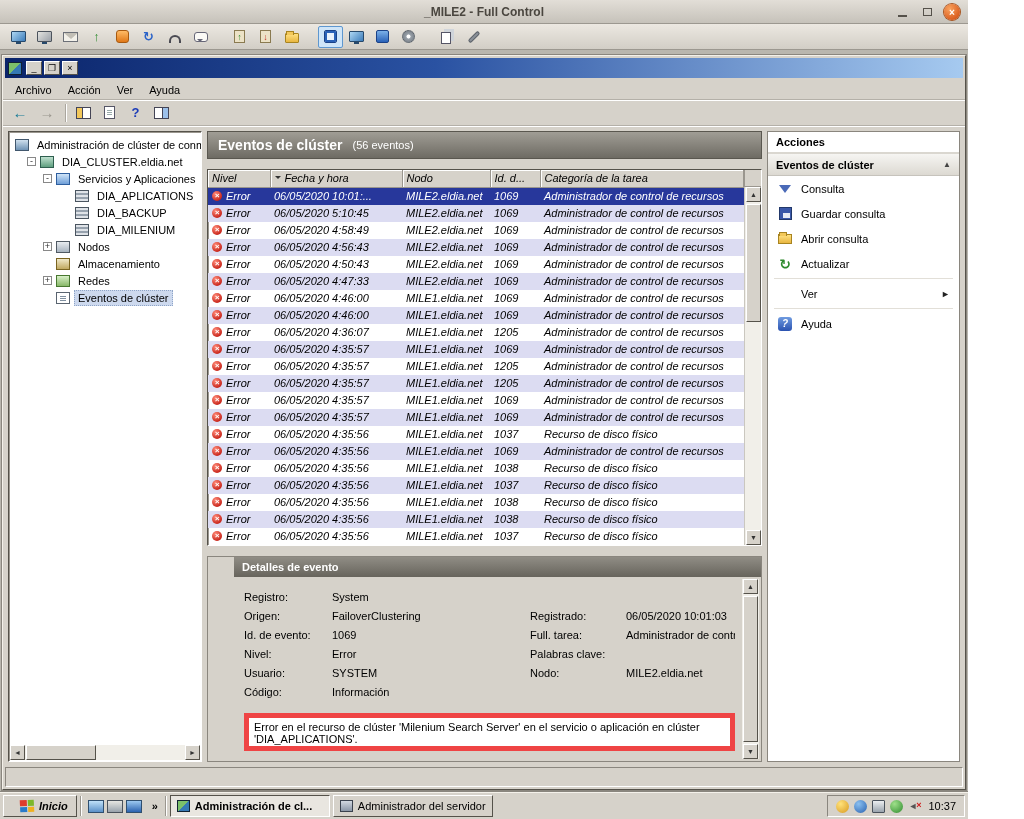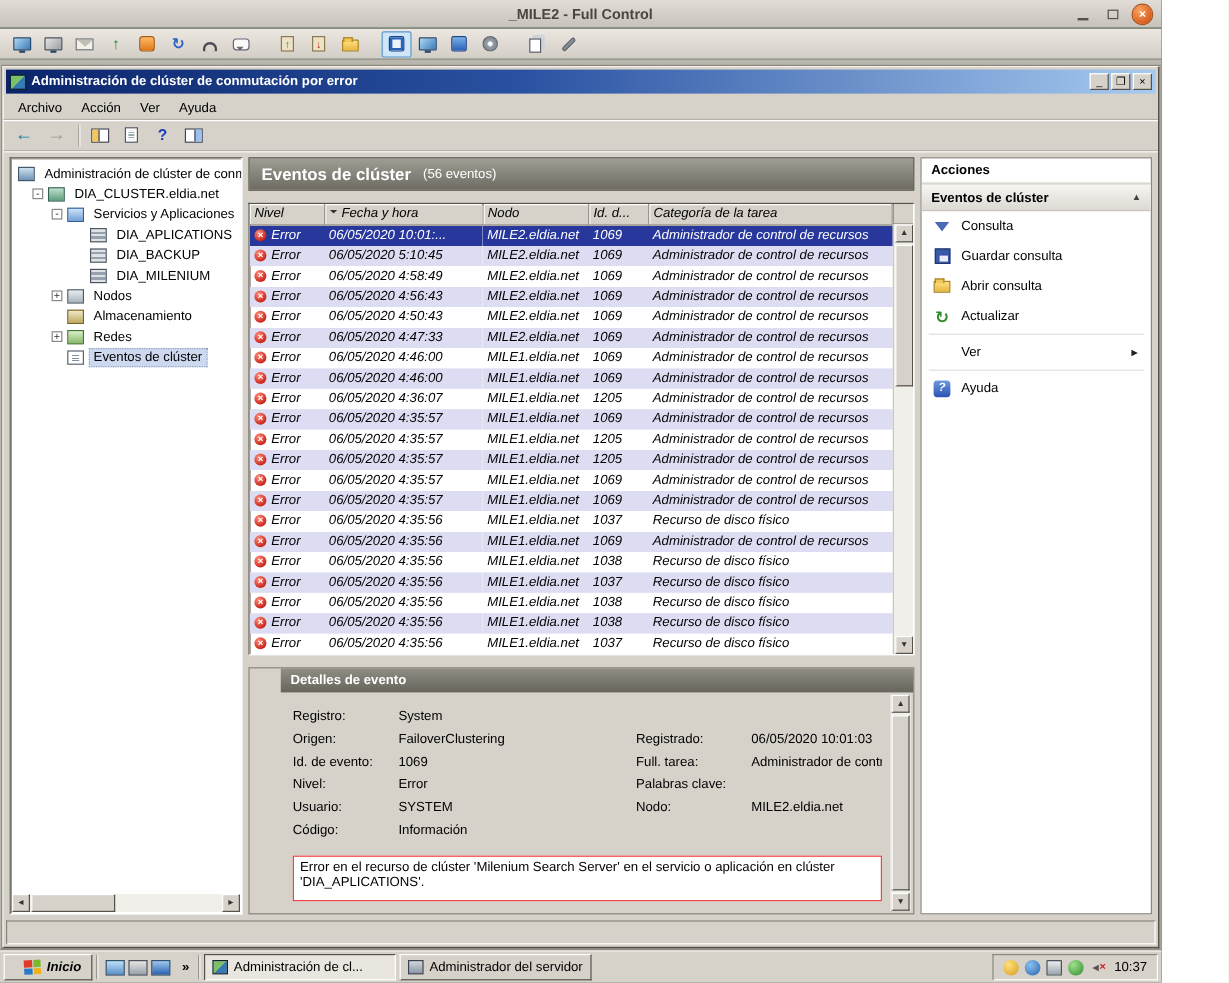--- a/index.html
+++ b/index.html
@@ -124,21 +124,21 @@
   .vscroll { position:absolute; top:17px; right:0; bottom:0; width:17px; background:#f1efe9; border-left:1px solid #cac7bf; }
   .vscroll .sbtn { width:15px; margin-left:1px; }
   .vscroll .sbtn.bottom { position:absolute; bottom:0; left:0; margin-left:1px; }
   .vthumb { position:absolute; top:17px; left:1px; width:15px; height:118px; background:#d6d2ca; border:1px solid; border-color:#fff #55524a #55524a #fff; }
 
   .details-zone { flex:1; margin-top:10px; min-height:0; border:1px solid #8a867e; background:#d6d2ca; display:flex; flex-direction:column; position:relative;padding-left:26px; }
   .details-header { height:20px; flex:none; background:linear-gradient(#908d85,#67645c); color:#fff; font-weight:bold; display:flex; align-items:center; padding:0 8px; }
   .details-body { flex:1; padding:10px 26px 6px 10px; min-height:0; }
   .detail-row { display:grid; grid-template-columns:88px 198px 96px 1fr; height:19px; align-items:center; }
   .detail-row span { white-space:nowrap; overflow:hidden; }
-  .desc-box { margin-top:12px; height:38px; background:#fff; border:1px solid #ef4444; padding:3px 5px; overflow:hidden; }
+  .desc-box { margin-top:12px; height:38px; background:#fff; border:5px solid #ef4444; padding:3px 5px; overflow:hidden; }
   .dscroll { position:absolute; top:22px; right:2px; bottom:2px; width:17px; background:#f1efe9; }
   .dscroll .sbtn { width:15px; margin-left:1px; }
   .dscroll .sbtn.bottom { position:absolute; bottom:0; left:0; margin-left:1px; }
   .dthumb { position:absolute; top:17px; left:1px; width:15px; bottom:17px; background:#d6d2ca; border:1px solid; border-color:#fff #55524a #55524a #fff; }
 
   
   .actions { width:193px; flex:none; background:#fff; border:1px solid #8a867e; display:flex; flex-direction:column; overflow:hidden; }
   .actions-title { height:22px; flex:none; display:flex; align-items:center; padding:0 8px; font-weight:bold; border-bottom:2px solid #dad7d0; }
   .actions-section { height:22px; flex:none; background:linear-gradient(#f6f5f2,#dcd9d2); display:flex; align-items:center; padding:0 8px; font-weight:bold; border-bottom:1px solid #c6c3bc; }
   .collapse-arrow { margin-left:auto; font-size:8px; color:#444; }
@@ -169,21 +169,21 @@
   .win-flag i:nth-child(1){background:#e03c2c;} .win-flag i:nth-child(2){background:#7db82a;}
   .win-flag i:nth-child(3){background:#2a7ac8;} .win-flag i:nth-child(4){background:#f0b01e;}
   .tb-div { width:2px; height:20px; border-left:1px solid #9a968e; border-right:1px solid #fff; }
   .ql { display:flex; align-items:center; gap:3px; padding:0 3px; }
   .ql-ic { width:16px; height:13px; border:1px solid #2f4f6f; background:linear-gradient(#bfe0f8,#5a90c8); }
   .ql-ic.v2 { background:linear-gradient(#e6e6e2,#98a2ac); border-color:#4a525c; }
   .ql-ic.v3 { background:linear-gradient(#9cc8f0,#2a62b0); }
   .chev { font-weight:bold; padding:0 4px; }
   .task { width:160px; height:22px; display:flex; align-items:center; gap:5px; padding:0 6px;
     border:1px solid; border-color:#fff #55524a #55524a #fff; background:#d6d2ca; white-space:nowrap; overflow:hidden; }
-  .task.active { border-color:#55524a #fff #fff #55524a; background:#e9e6e0; font-weight:normal; }
+  .task.active { border-color:#55524a #fff #fff #55524a; background:#e9e6e0; font-weight:bold; }
   .task-ic { width:13px; height:12px; flex:none; border:1px solid #123; }
   .task-ic.cluster { background:linear-gradient(135deg,#7cc06a 0 50%,#3579b5 50% 100%); }
   .task-ic.server { background:linear-gradient(#d2d8e0,#8a96a6); border-color:#3a424e; }
   .tray { margin-left:auto; height:22px; border:1px solid; border-color:#8a867e #fff #fff #8a867e;
     display:flex; align-items:center; gap:5px; padding:0 8px; }
   .tico { width:13px; height:13px; border-radius:3px; }
   .t1 { background:radial-gradient(circle at 35% 30%,#ffe27a,#d89a20); border-radius:50%; }
   .t2 { background:radial-gradient(circle at 35% 30%,#8ac0f0,#2a62b0); border-radius:50%; }
   .t3 { background:linear-gradient(#eceef0,#9aa4ae); border:1px solid #4a525c; border-radius:1px; }
   .t4 { background:radial-gradient(circle at 35% 30%,#9fe08a,#2e8b2e); border-radius:50%; }
@@ -265,21 +265,20 @@
     <div class="vbtn">
         <span class="i-wrench"></span>
       </div>
   </div>
 
   <div class="desktop">
 
     <div class="app-window">
       <div class="win-titlebar">
         <span class="app-icon"></span>
-        <span class="win-title">Administración de clúster de conmutación por error</span>
         <span class="win-btns">
           <span class="win-btn">_</span>
           <span class="win-btn">❐</span>
           <span class="win-btn">×</span>
         </span>
       </div>
 
       <div class="menubar">
         <span class="menu-item">Archivo</span>
         <span class="menu-item">Acción</span>

